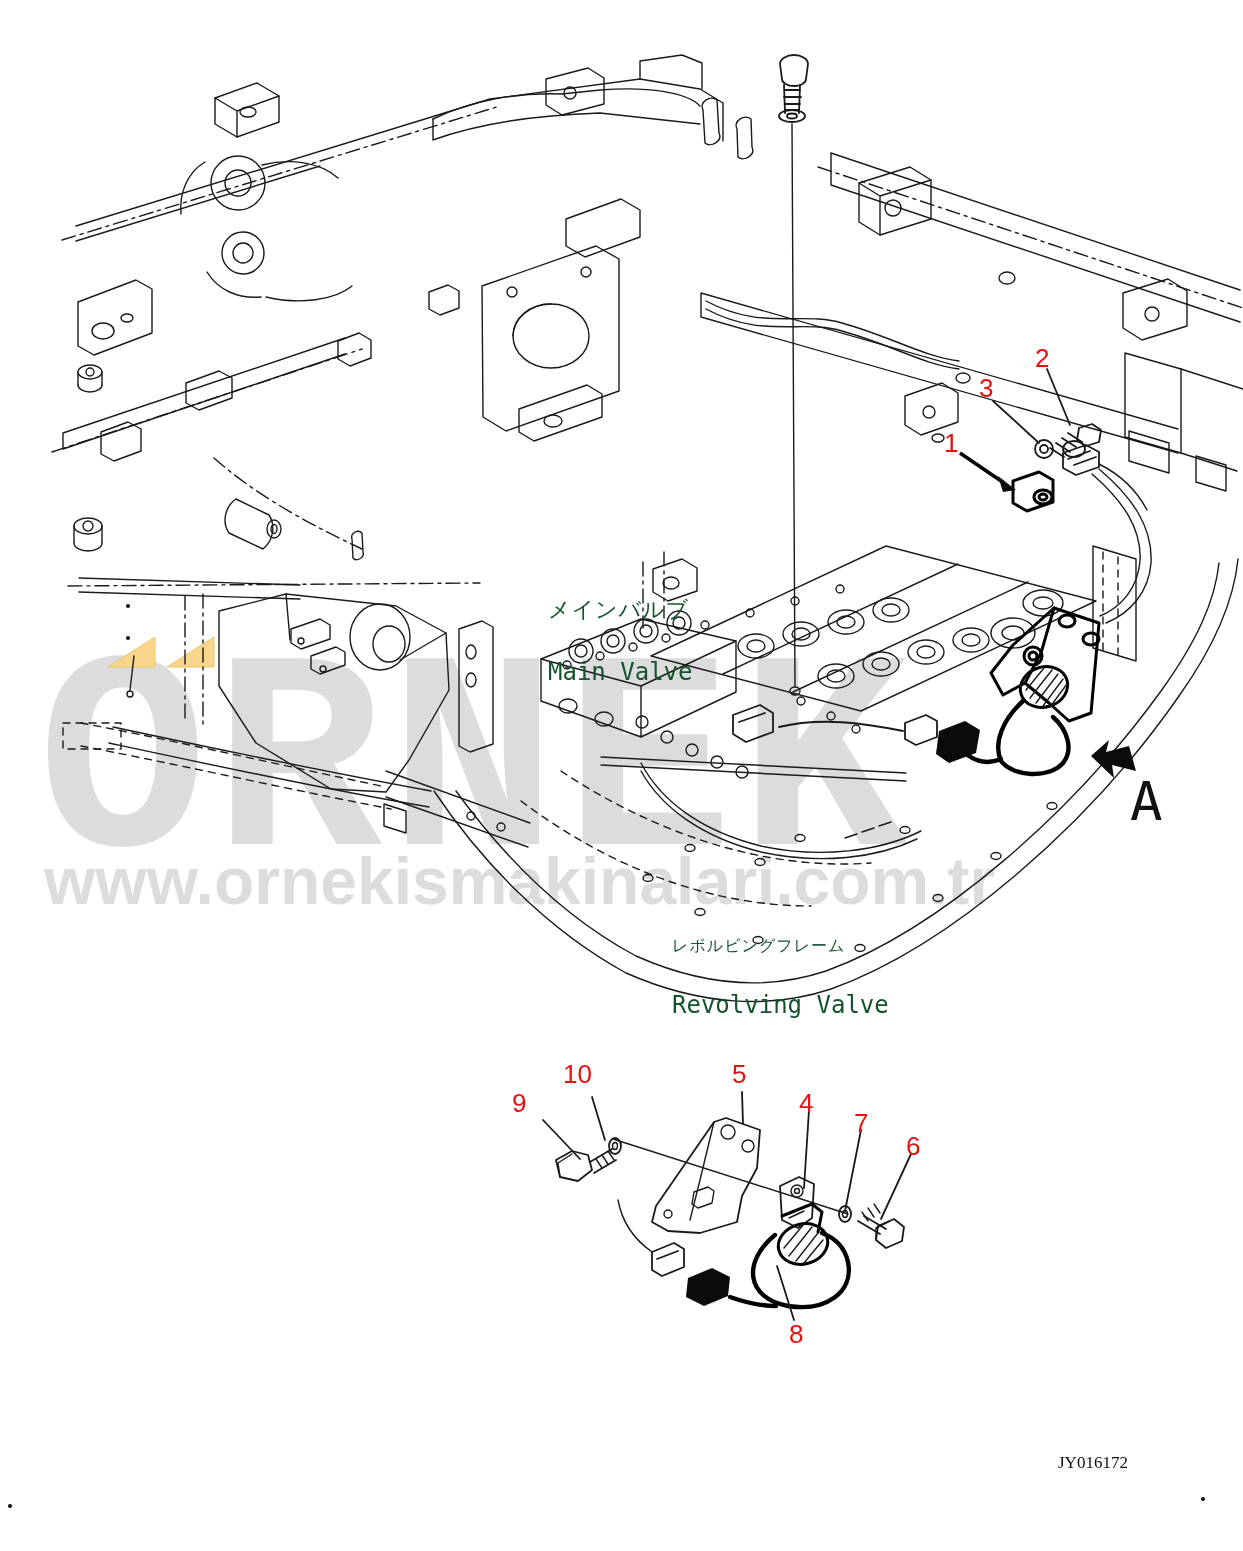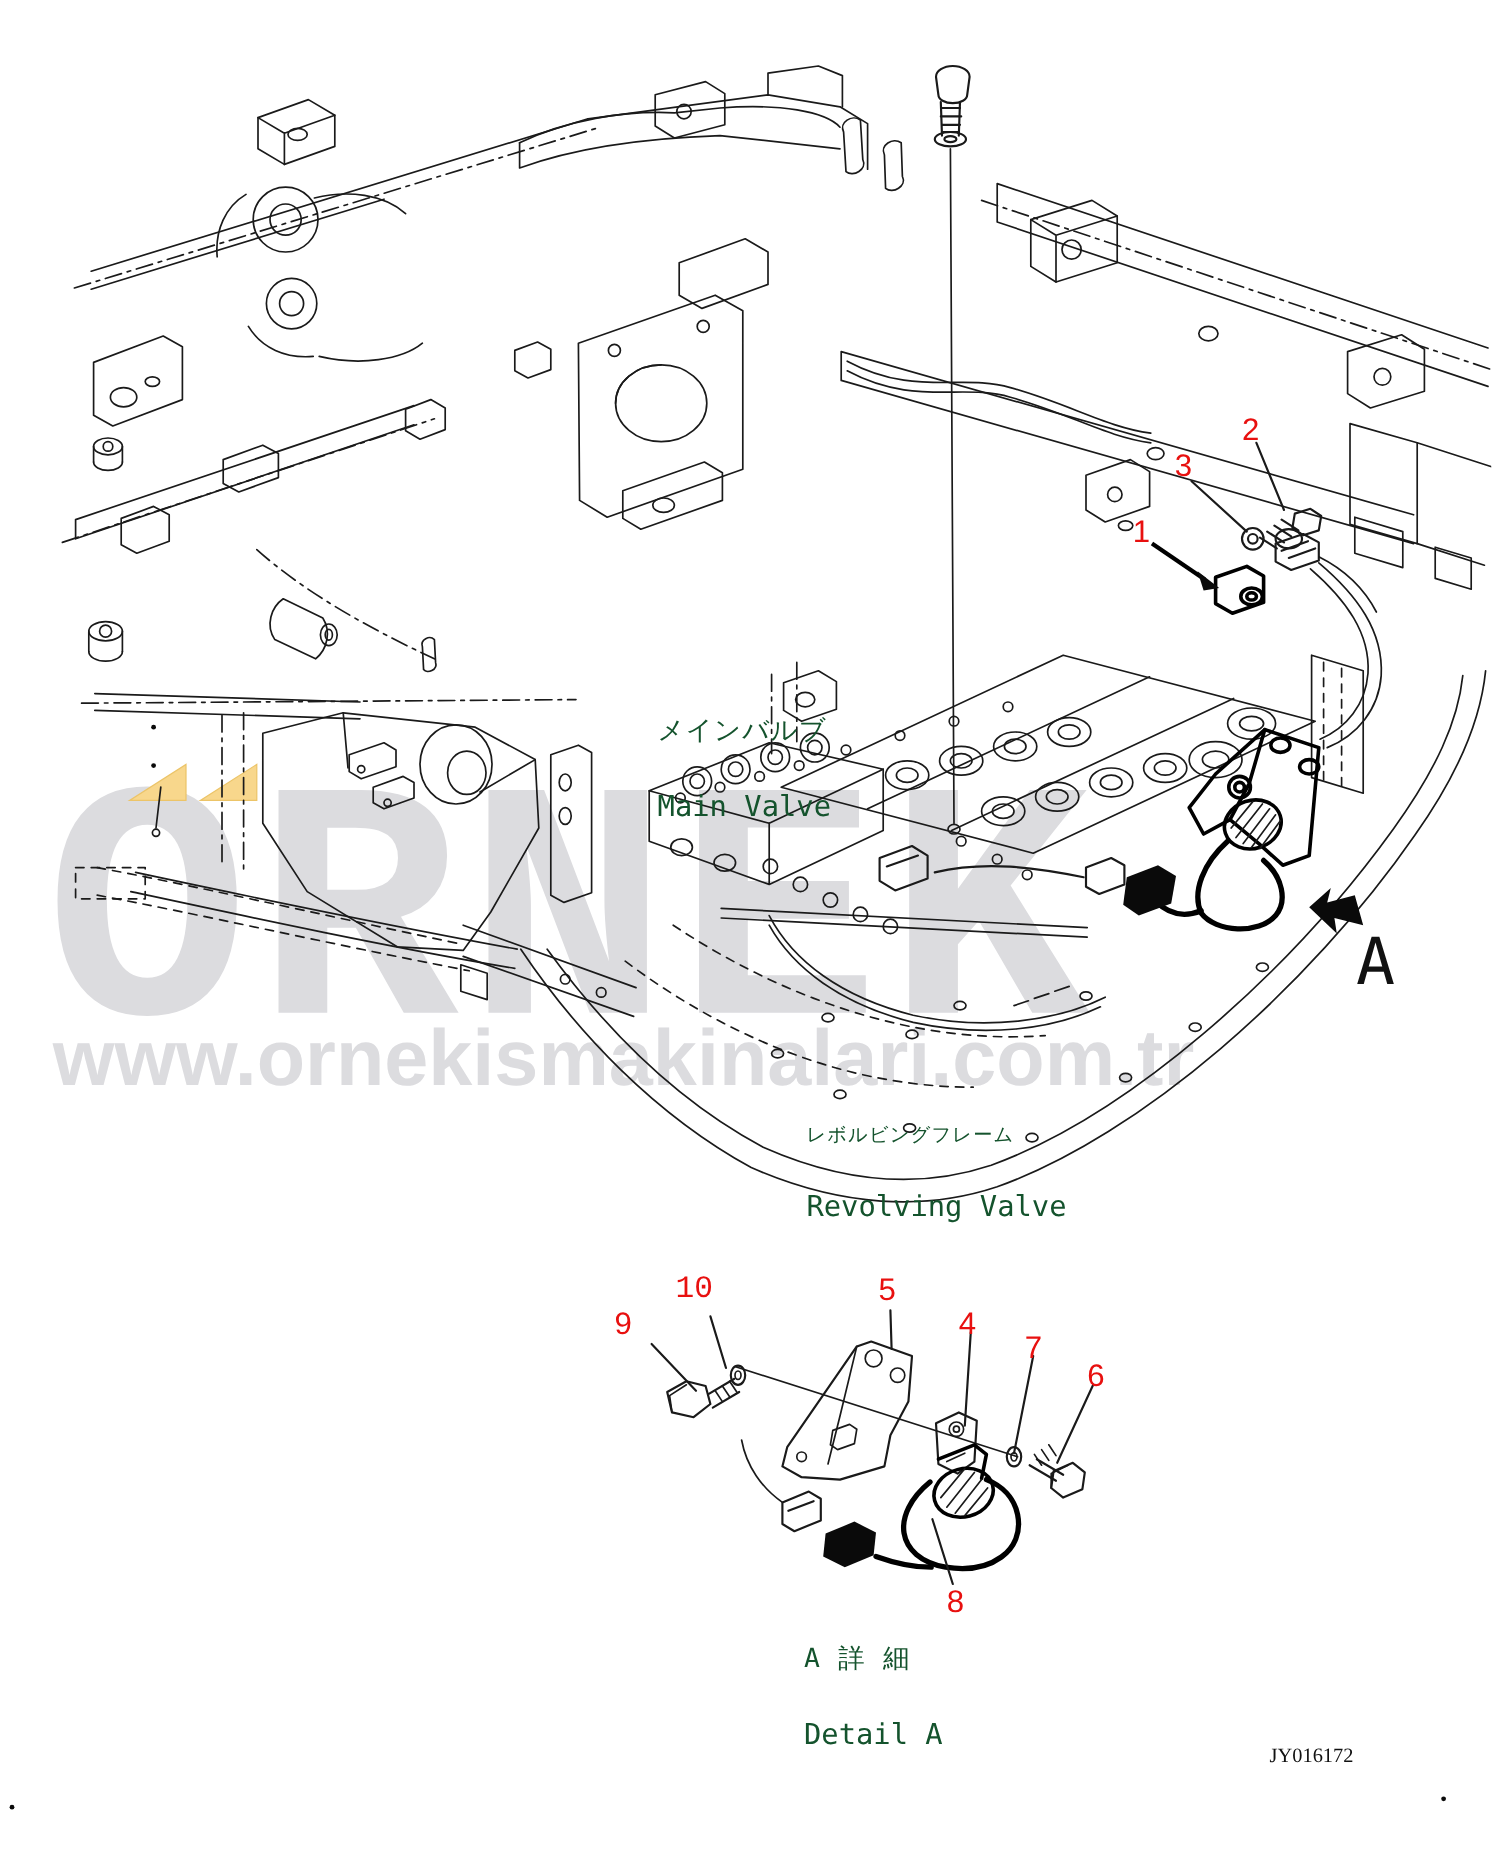--- a/index.html
+++ b/index.html
@@ -349,33 +349,29 @@
 
   <span class="callout" style="left:944px;top:430px;">1</span>
   <span class="callout" style="left:1035px;top:345px;">2</span>
   <span class="callout" style="left:979px;top:375px;">3</span>
   <span class="callout" style="left:799px;top:1090px;">4</span>
   <span class="callout" style="left:732px;top:1061px;">5</span>
   <span class="callout" style="left:906px;top:1133px;">6</span>
   <span class="callout" style="left:854px;top:1110px;">7</span>
   <span class="callout" style="left:789px;top:1321px;">8</span>
   <span class="callout" style="left:512px;top:1090px;">9</span>
-  <span class="callout" style="left:563px;top:1061px;font-family:Liberation Mono, monospace;">10</span>
+  <span class="callout" style="left:563px;top:1061px;">10</span>
 
   <div class="lab" style="left:548px;top:560px;">
     <div class="jp">メインバルブ</div>
     <div class="en">Main Valve</div>
   </div>
 
   <div class="lab" style="left:672px;top:900px;">
     <div class="jp" style="font-size:16px;">レボルビングフレーム</div>
     <div class="en">Revolving Valve</div>
   </div>
 
-  <div class="lab" style="left:670px;top:1333px;">
-    <div class="jp">A 詳 細</div>
-    <div class="en">Detail A</div>
-  </div>
 
   <div class="viewA">A</div>
 
   <div class="drawnum">JY016172</div>
 </div>
 
 </body></html>

